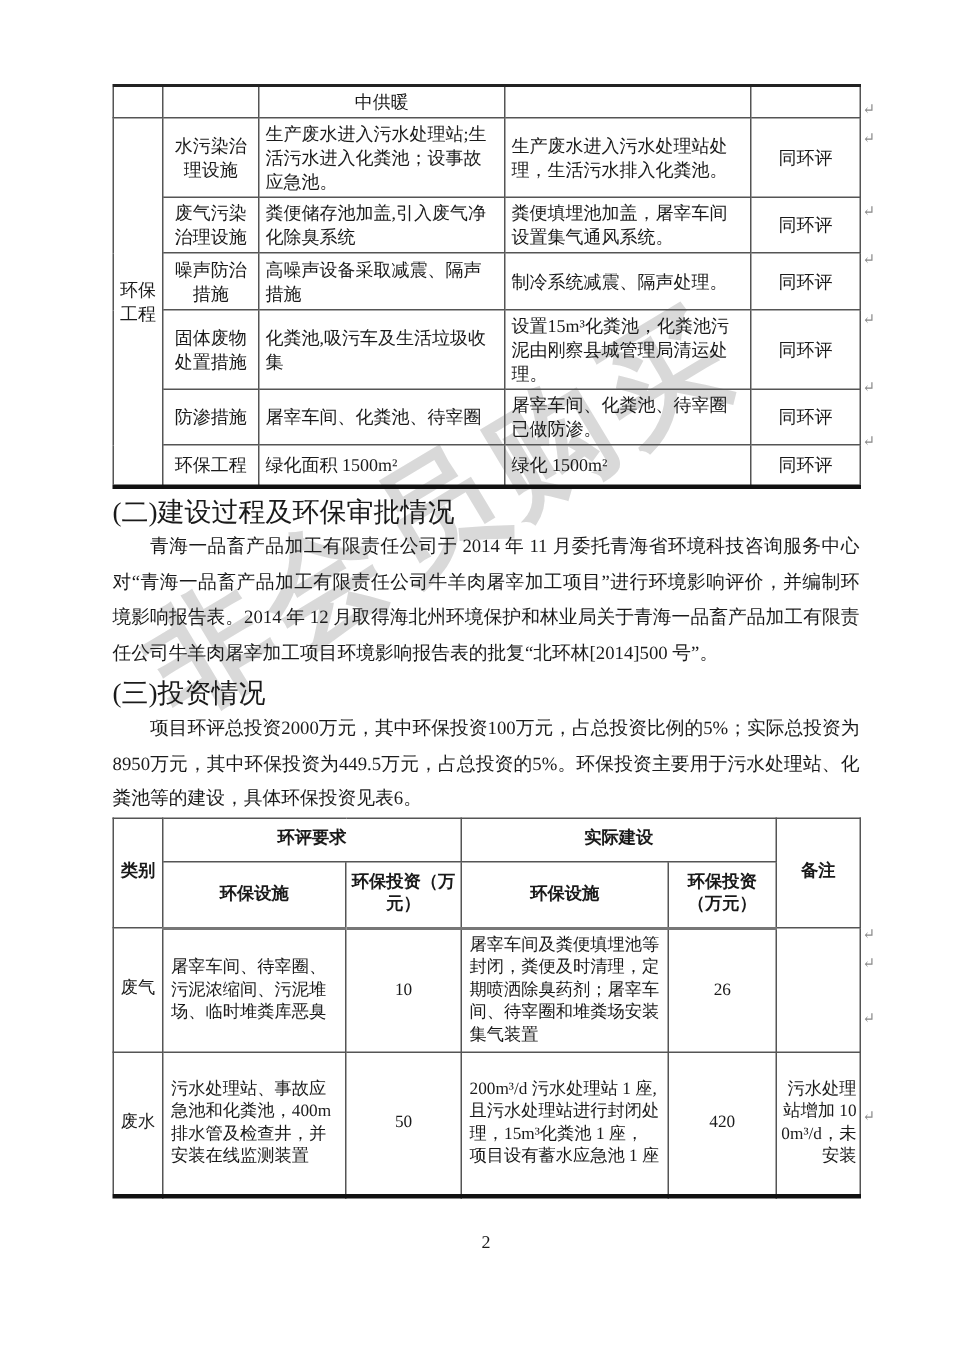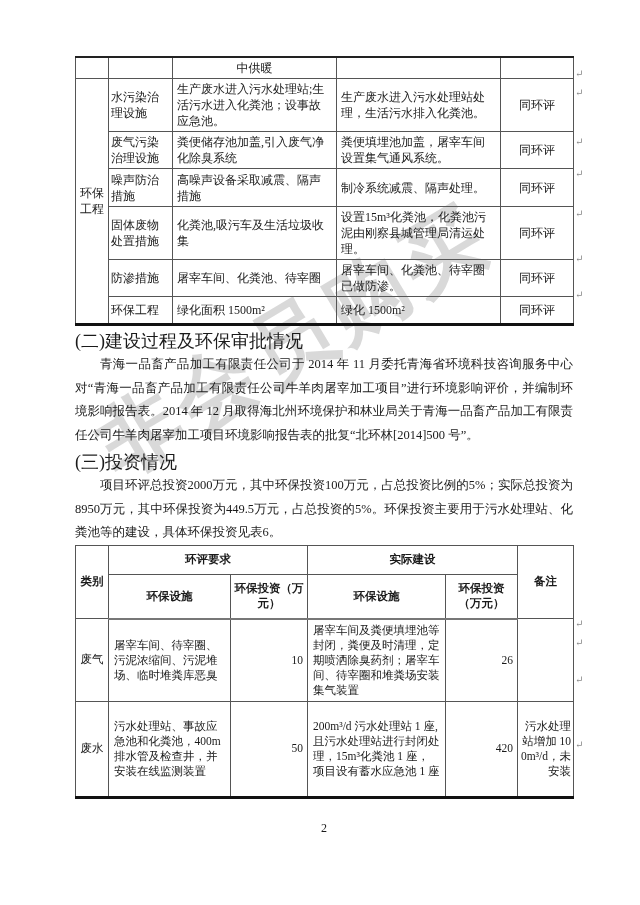--- a/index.html
+++ b/index.html
@@ -14,34 +14,34 @@
     transform:rotate(-31deg);transform-origin:left center;
     pointer-events:none;user-select:none;
   }
   .content{position:absolute;left:75px;top:0;width:498px;z-index:2;}
   table{border-collapse:collapse;table-layout:fixed;width:498px;}
   td{border:1px solid #555;padding:2px 4px;vertical-align:middle;
      font-size:12px;line-height:16px;word-break:break-all;}
   
   .t-top{margin-top:56px;border-top:2px solid #222;border-bottom:3px solid #111;}
   .t-top td.cat{text-align:center;padding:2px 2px;}
-  .t-top td.name{text-align:left;padding:2px 2px;}
+  .t-top td.name{text-align:center;padding:2px 2px;}
   .t-top td.num{text-align:center;}
   .t-top td.txt{text-align:left;}
   
   h2{font-size:18px;line-height:20px;margin:5px 0 2px 0;font-weight:400;}
   p.body{margin:0;font-size:12.5px;line-height:23.5px;text-indent:2em;text-align:justify;}
   .caption{margin:11px 0 3px 0;text-align:center;font-weight:700;font-size:12.5px;line-height:18px;}
   
   .t6{border-top:1.5px solid #222;border-bottom:3px solid #111;}
   .t6 td{font-size:11.5px;line-height:15px;}
   .t6 .hd{text-align:center;font-weight:700;padding:5px 2px;}
   .t6 tr.hrow2 td{border-bottom:2.5px solid #777;}
   .t6 td.cat{text-align:center;}
-  .t6 td.num{text-align:right;}
+  .t6 td.num{text-align:center;}
   .t6 td.txt{text-align:left;padding:3px 5px;}
   .t6 td.rmk{text-align:right;padding:17px 2px;}
   .h18 td{height:18px;}
   .h37 td{height:33px;}
   .hg{height:61px;}
   .hw{height:81px;}
   .pagenum{margin-top:22px;text-align:center;font-size:12px;}
   
   .pilcrows span{position:absolute;left:575px;font-size:10px;color:#8a8a8a;line-height:10px;}
   .pm0{top:69px}.pm1{top:88px}.pm2{top:137px}.pm3{top:169px}.pm4{top:209px}

